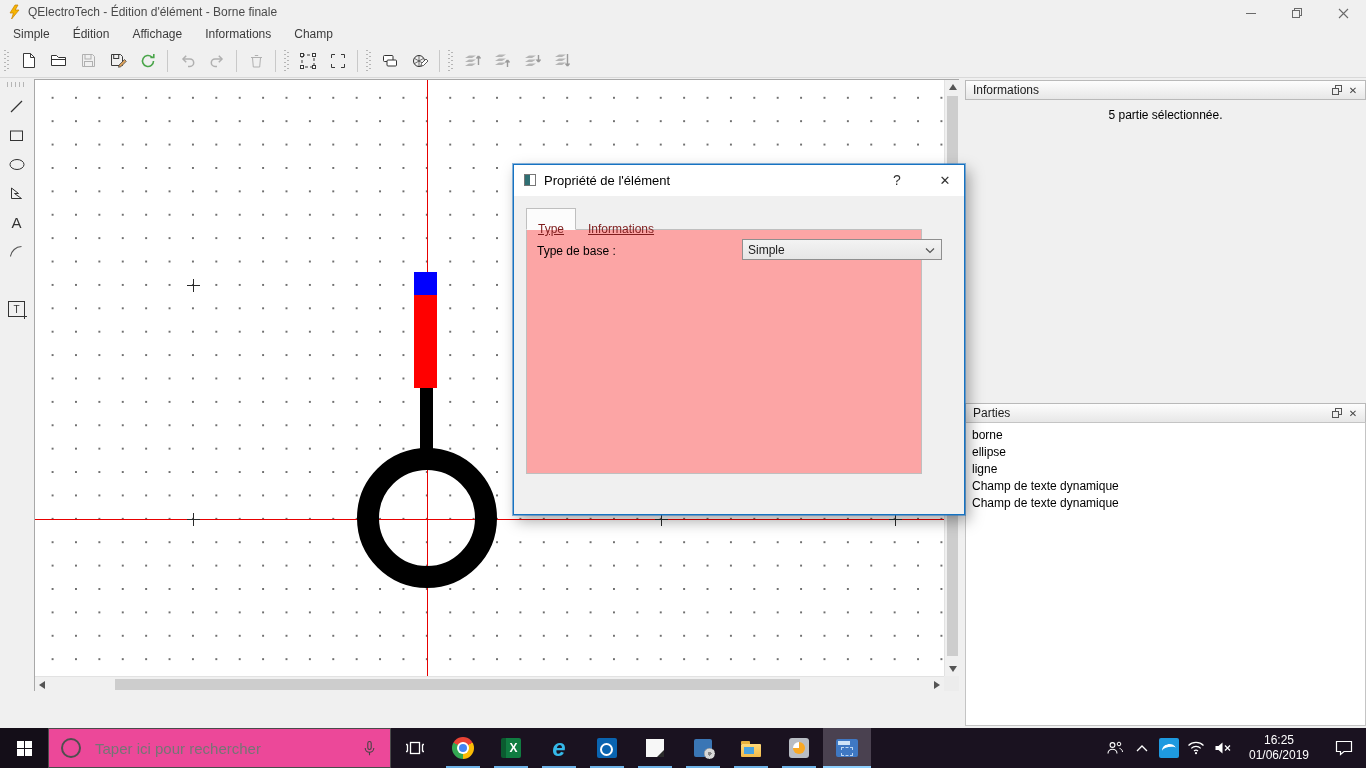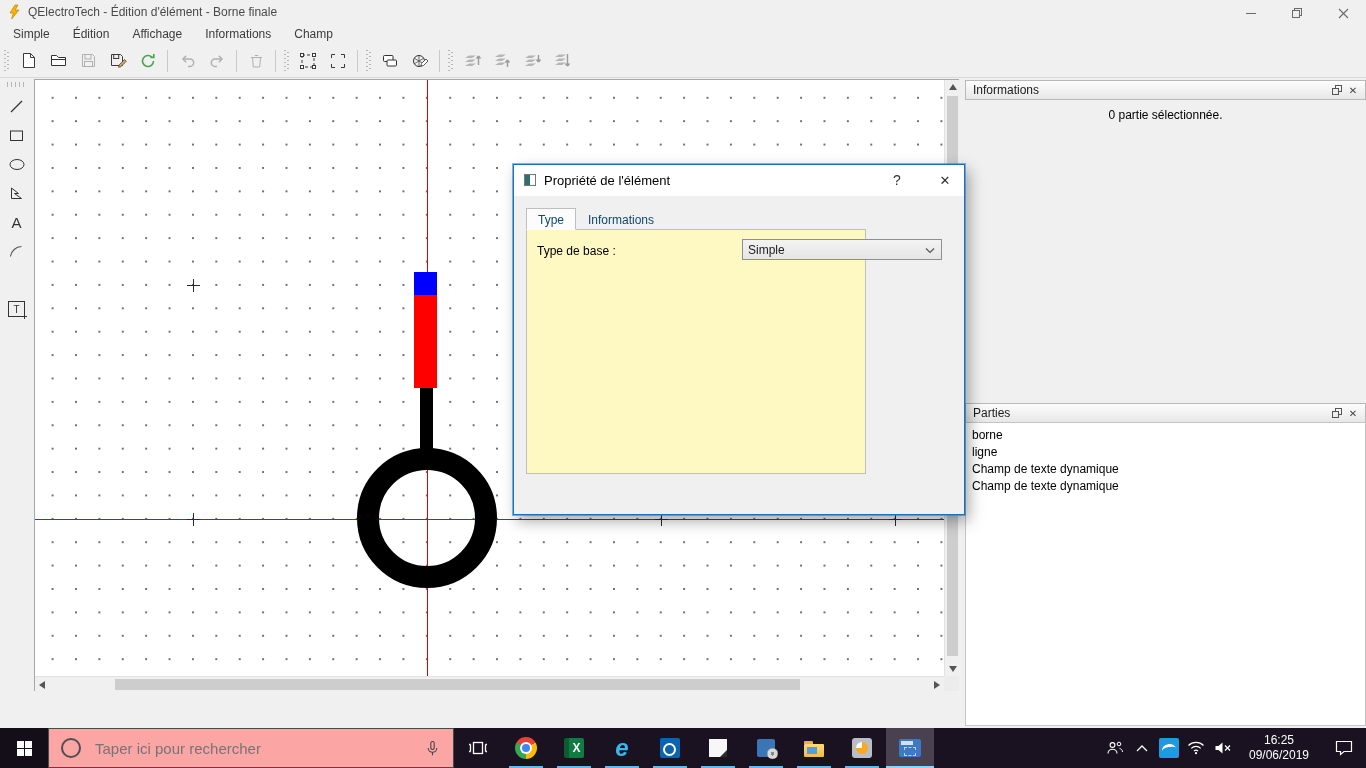--- a/index.html
+++ b/index.html
@@ -59,23 +59,23 @@
   .arr-right{right:4px;top:4px;border-top:4px solid transparent;border-bottom:4px solid transparent;border-left:6px solid #555;}
   
   .dialog{position:absolute;left:513px;top:164px;width:452px;height:351px;background:#f0f0f0;
           border:1px solid #1673c2;box-shadow:0 0 0 1px rgba(40,120,195,.55),4px 6px 14px rgba(0,0,0,.35);z-index:20;box-sizing:border-box;}
   .dlg-titlebar{position:absolute;left:0;top:0;width:100%;height:31px;background:#fff;}
   .dlg-ico{position:absolute;left:10px;top:9px;width:12px;height:12px;border:1px solid #777;background:linear-gradient(to right,#2f6f73 0 5px,#fff 5px);box-sizing:border-box;}
   .dlg-title{position:absolute;left:30px;top:8px;font-size:13px;color:#000;}
   .dlg-help{position:absolute;left:368px;top:0;width:30px;height:30px;display:flex;align-items:center;justify-content:center;font-size:14px;color:#333;}
   .dlg-close{position:absolute;left:412px;top:0;width:38px;height:30px;display:flex;align-items:center;justify-content:center;font-size:13px;color:#333;}
   .dlg-tabs{position:absolute;left:12px;top:43px;height:22px;display:flex;z-index:2;}
-  .dlg-tab{padding:4px 11px 4px 11px;border:1px solid transparent;color:#0c4a6e;}
+  .dlg-tab{padding:13px 11px 4px 11px;border:1px solid transparent;color:#7f1d1d;text-decoration:underline;}
   .dlg-tab.active{background:#fcfcfc;border-color:#bfbfbf;border-bottom-color:#fcfcfc;}
-  .dlg-pane{position:absolute;left:12px;top:64px;width:340px;height:245px;background:#fef9c3;border:1px solid #bfbfbf;box-sizing:border-box;}
+  .dlg-pane{position:absolute;left:12px;top:64px;width:396px;height:245px;background:#fca5a5;border:1px solid #bfbfbf;box-sizing:border-box;}
   .dlg-field-label{position:absolute;left:10px;top:14px;color:#000;}
   .dlg-select{position:absolute;left:215px;top:9px;width:200px;height:21px;background:linear-gradient(#f3f3f3,#e6e6e6);border:1px solid #8f8f8f;box-sizing:border-box;display:flex;align-items:center;padding-left:5px;}
   .dlg-select .chev{position:absolute;right:6px;top:7px;}
   .dlg-btns{position:absolute;left:0;top:318px;width:100%;height:24px;}
   .btn{position:absolute;height:23px;background:#e1e1e1;display:flex;align-items:center;justify-content:center;box-sizing:border-box;}
   .btn-ok{left:285px;width:73px;border:2px solid #0078d7;}
   .btn-cancel{left:366px;width:72px;border:1px solid #adadad;}
   
   .docks{position:absolute;left:959px;top:78px;width:407px;height:650px;background:#f0f0f0;}
   .dock-header{position:absolute;left:6px;width:401px;height:20px;background:linear-gradient(#fdfdfd,#e7e7e7);border:1px solid #b9b9b9;box-sizing:border-box;display:flex;align-items:center;padding:0 4px 0 7px;color:#1b1b1b;}
@@ -84,21 +84,21 @@
   .info-body{position:absolute;left:6px;top:22px;width:401px;height:300px;text-align:center;padding-top:8px;box-sizing:border-box;color:#000;}
   .parties-body{position:absolute;left:6px;top:344px;width:401px;height:304px;background:#fff;border:1px solid #c4c4c4;box-sizing:border-box;padding-top:3px;}
   .party-item{padding:2px 6px;height:13px;color:#000;}
   
   .statusbar{position:absolute;left:0;top:691px;width:959px;height:37px;background:#f0f0f0;}
   
   .taskbar{position:absolute;left:0;top:728px;width:1366px;height:40px;background:#1a1220;display:flex;align-items:stretch;color:#fff;}
   .tb-start{width:48px;display:flex;align-items:center;justify-content:center;background:#140e18;}
   .win-logo{display:grid;grid-template-columns:7px 7px;grid-template-rows:7px 7px;gap:1px;}
   .win-logo div{background:#fff;}
-  .searchbox{width:406px;background:#fca5a5;display:flex;align-items:center;border:1px solid #4a4a4a;box-sizing:border-box;}
+  .searchbox{width:343px;background:#ec4899;display:flex;align-items:center;border:1px solid #4a4a4a;box-sizing:border-box;}
   .cortana{width:20px;height:20px;border:2px solid #4f4f4f;border-radius:50%;margin:0 12px 0 12px;box-sizing:border-box;}
   .searchbox input{border:none;outline:none;flex:1;font-size:15px;color:#333;font-family:"Liberation Sans",sans-serif;background:transparent;}
   .mic{margin-right:12px;}
   .tb-taskview{width:48px;display:flex;align-items:center;justify-content:center;}
   .app-btn{width:48px;position:relative;display:flex;align-items:center;justify-content:center;}
   .app-btn .ul{position:absolute;bottom:0;left:7px;right:7px;height:2px;background:#6fb3e8;}
   .app-btn.active{background:#4a4150;}
   .app-btn.active .ul{left:0;right:0;background:#8ed0ff;}
   .tb-spacer{flex:1;}
   .tray-btn{width:27px;display:flex;align-items:center;justify-content:center;}
@@ -373,35 +373,36 @@
     <span class="sp"></span>
     <span class="dock-btn">
       <svg width="12" height="12" viewBox="0 0 12 12">
           <rect x="4.5" y="1.5" width="6" height="6" fill="none" stroke="#555"></rect>
           <rect x="1.5" y="4.5" width="6" height="6" fill="#eee" stroke="#555"></rect>
         </svg>
     </span>
     <span class="dock-btn">✕</span>
   </div>
   <div class="info-body">
-    <span>0 partie sélectionnée.</span>
+    <span>5 partie sélectionnée.</span>
   </div>
   <div class="dock-header" style="top:325px;">
     <span>Parties</span>
     <span class="sp"></span>
     <span class="dock-btn">
       <svg width="12" height="12" viewBox="0 0 12 12">
           <rect x="4.5" y="1.5" width="6" height="6" fill="none" stroke="#555"></rect>
           <rect x="1.5" y="4.5" width="6" height="6" fill="#eee" stroke="#555"></rect>
         </svg>
     </span>
     <span class="dock-btn">✕</span>
   </div>
   <div class="parties-body">
     <div class="party-item">borne</div>
+    <div class="party-item">ellipse</div>
     <div class="party-item">ligne</div>
     <div class="party-item">Champ de texte dynamique</div>
     <div class="party-item">Champ de texte dynamique</div>
   </div>
 </div>
 
 <div class="statusbar"></div>
 
 <div class="taskbar">
   <div class="tb-start">
@@ -489,20 +490,20 @@
       </svg>
   </div>
   <div class="tray-btn">
     <svg width="18" height="14" viewBox="0 0 18 14">
         <path d="M1.5 5v4h3l4 3.5v-11L4.5 5z" fill="#fff"></path>
         <path d="M11 4.5l5 5M16 4.5l-5 5" stroke="#fff" stroke-width="1.2"></path>
       </svg>
   </div>
   <div class="clockblk">
     <span>16:25</span>
-    <span>09/06/2019</span>
+    <span>01/06/2019</span>
   </div>
   <div class="tb-action">
     <svg width="18" height="16" viewBox="0 0 18 16">
         <path d="M1.5 1.5h15v10H9l-3.5 3v-3h-4z" fill="none" stroke="#fff" stroke-width="1.2"></path>
       </svg>
   </div>
 </div>
 
 </body></html>

